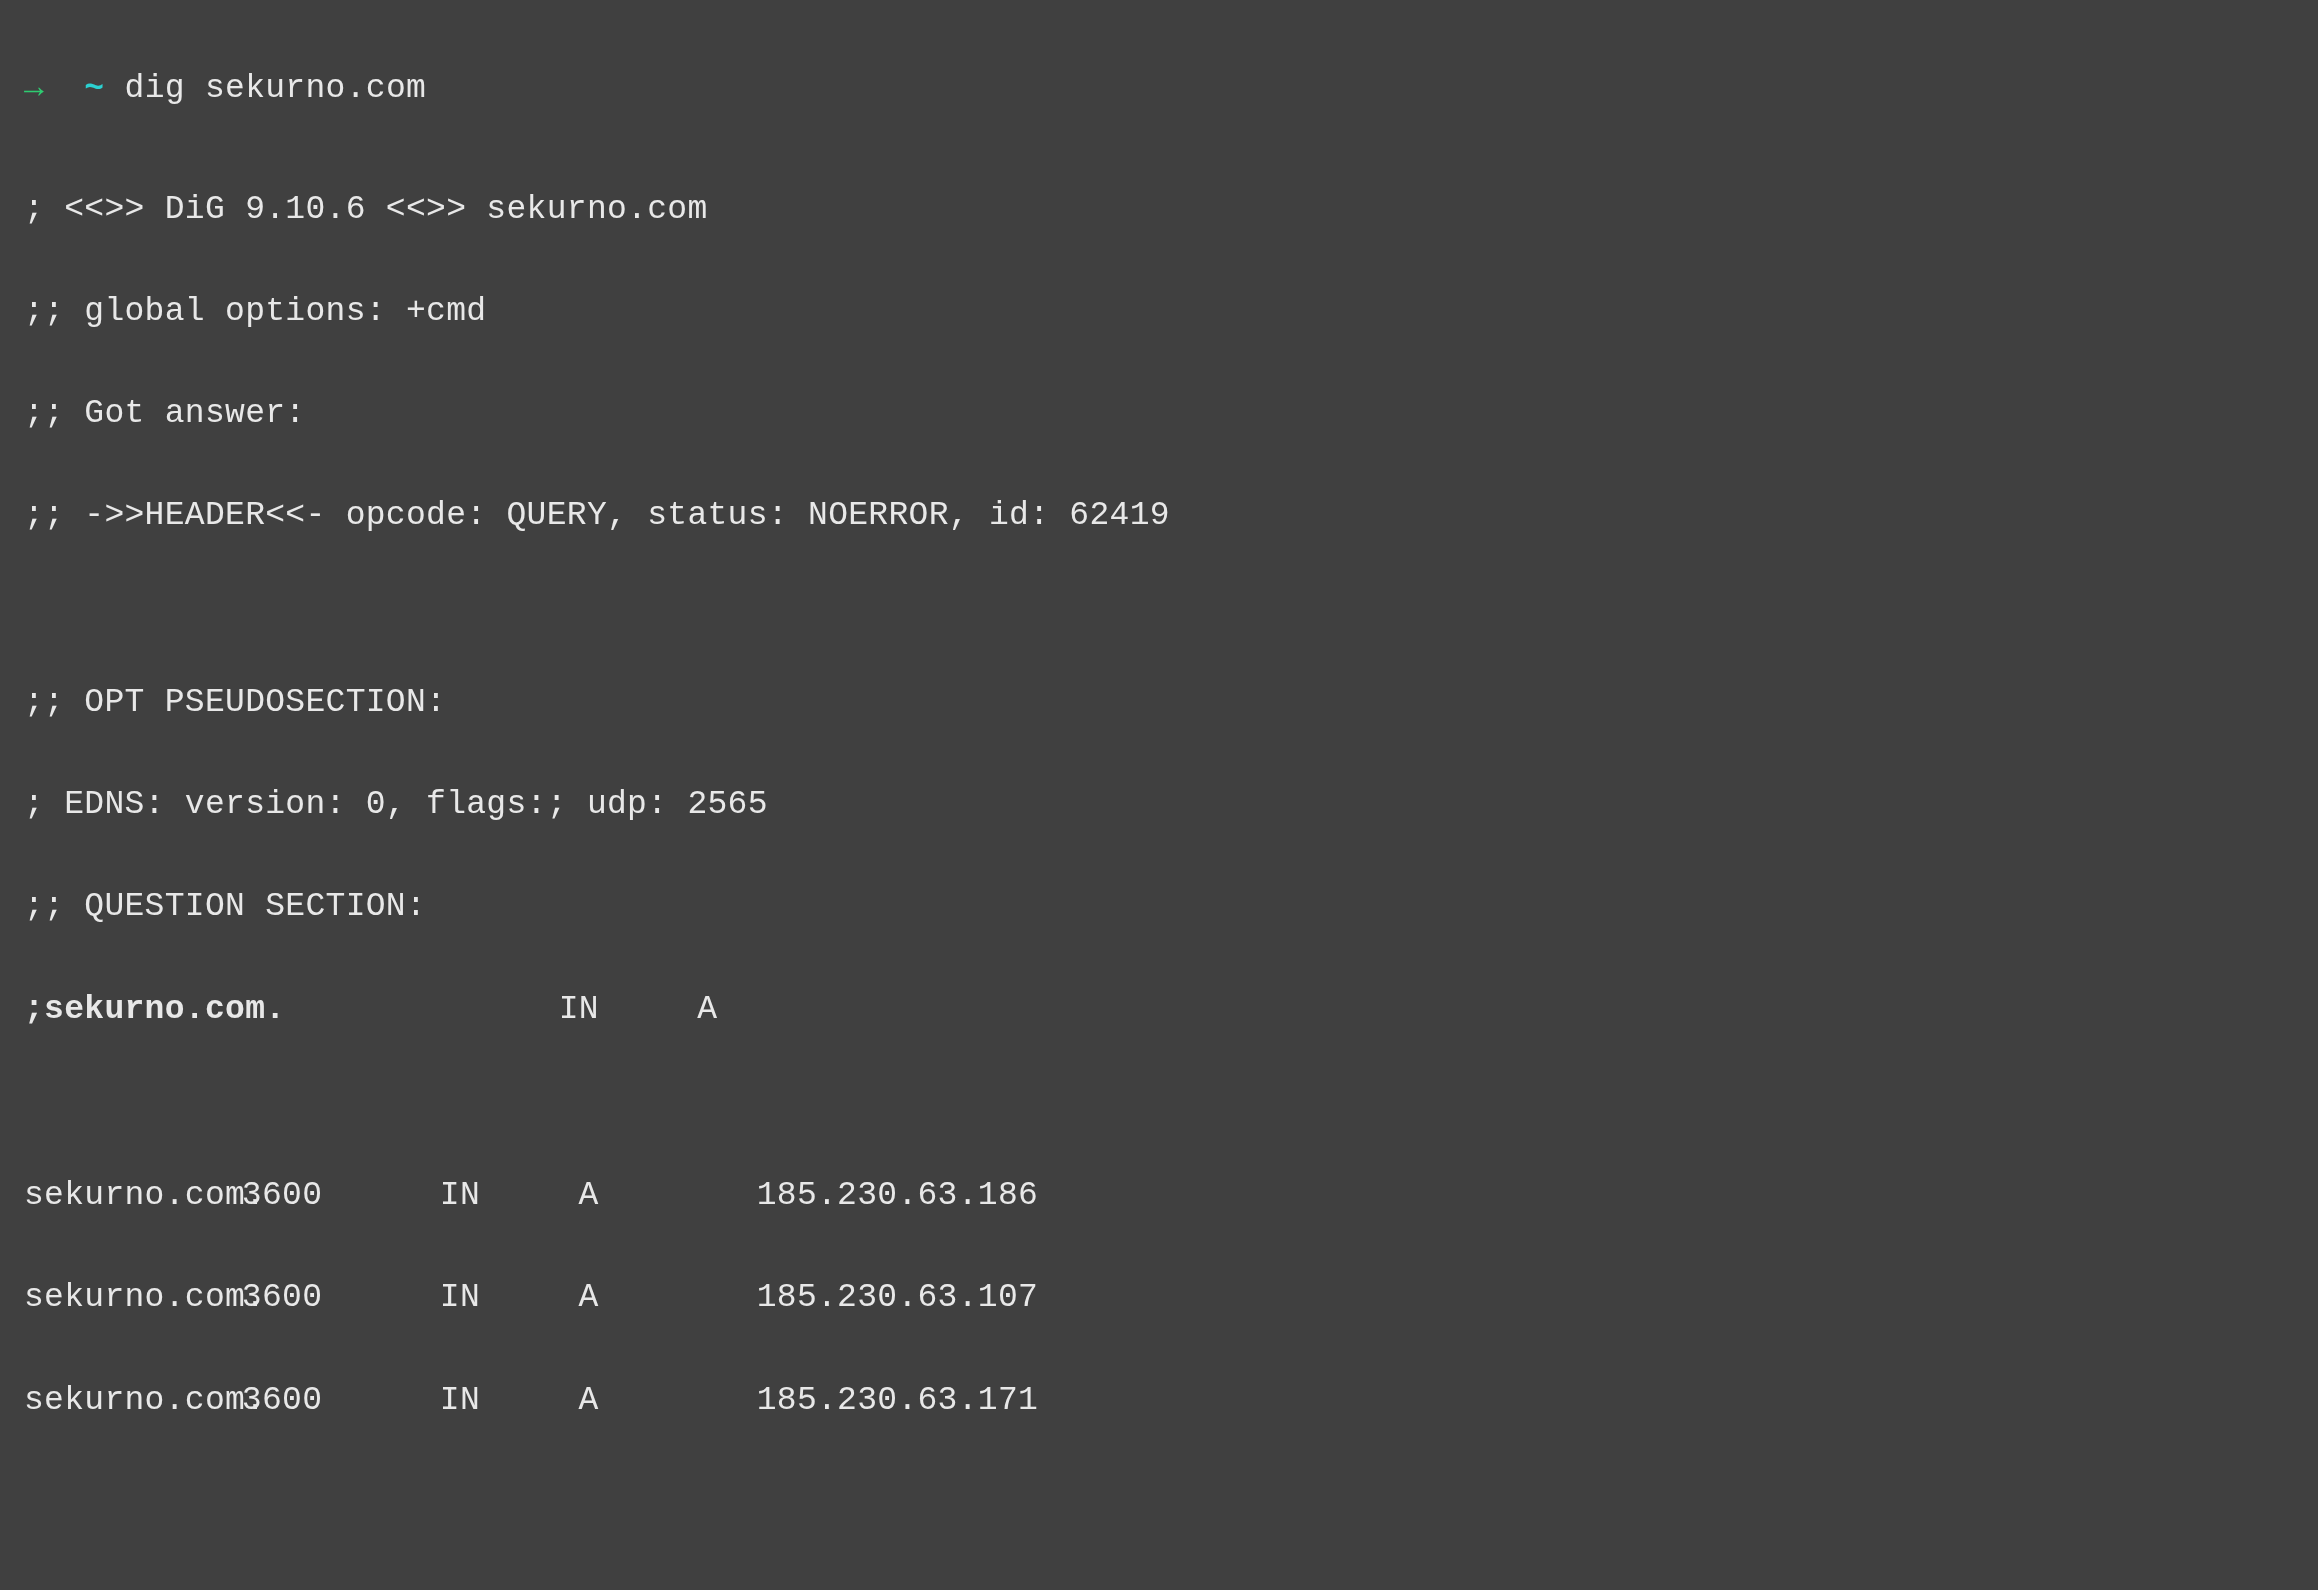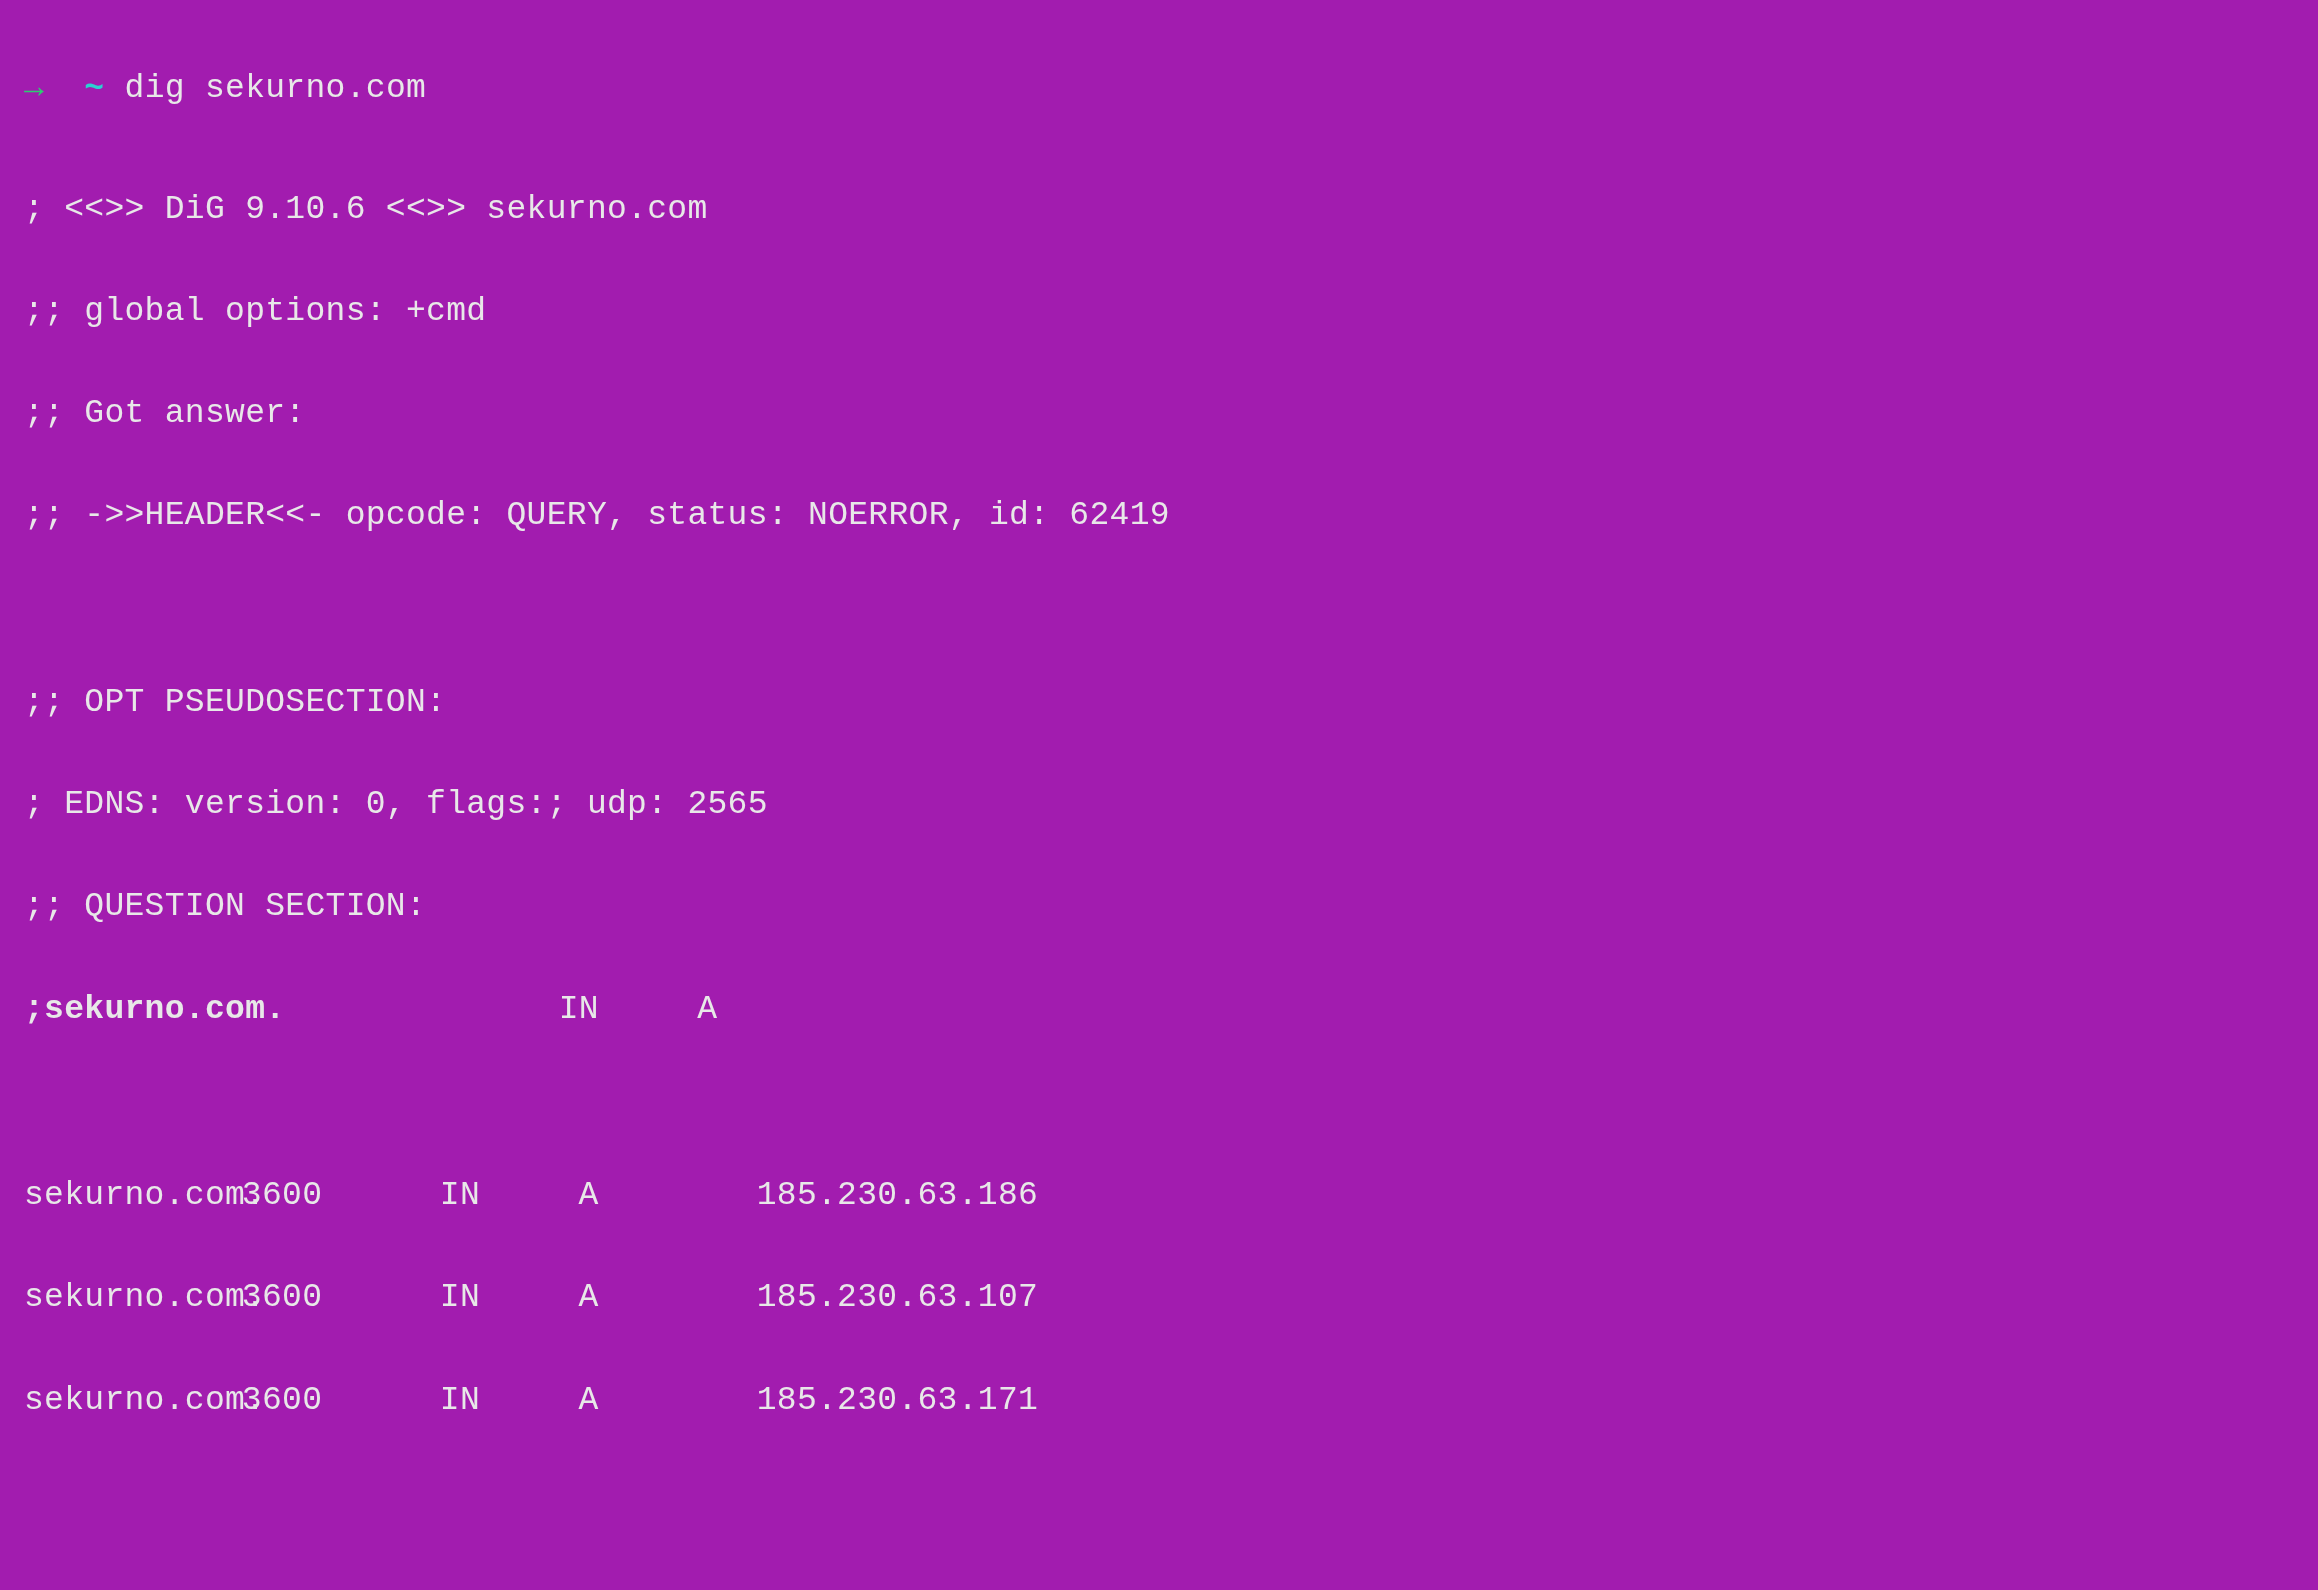--- a/index.html
+++ b/index.html
@@ -7,21 +7,21 @@
     padding: 0;
     width: 100%;
     height: 100%;
     background: #063a4f;
     overflow: hidden;
   }
   .terminal {
     box-sizing: border-box;
     width: 2319px;
     height: 1590px;
-    background: #a21caf;
+    background: #404040;
     padding: 12px 24px 24px 24px;
     font-family: "SF Mono", "Menlo", "Consolas", "Liberation Mono", monospace;
     font-size: 33px;
     line-height: 1.55;
     color: #e8e8e8;
     font-weight: 500;
     letter-spacing: 0.3px;
     white-space: pre;
   }
   .prompt-line {

